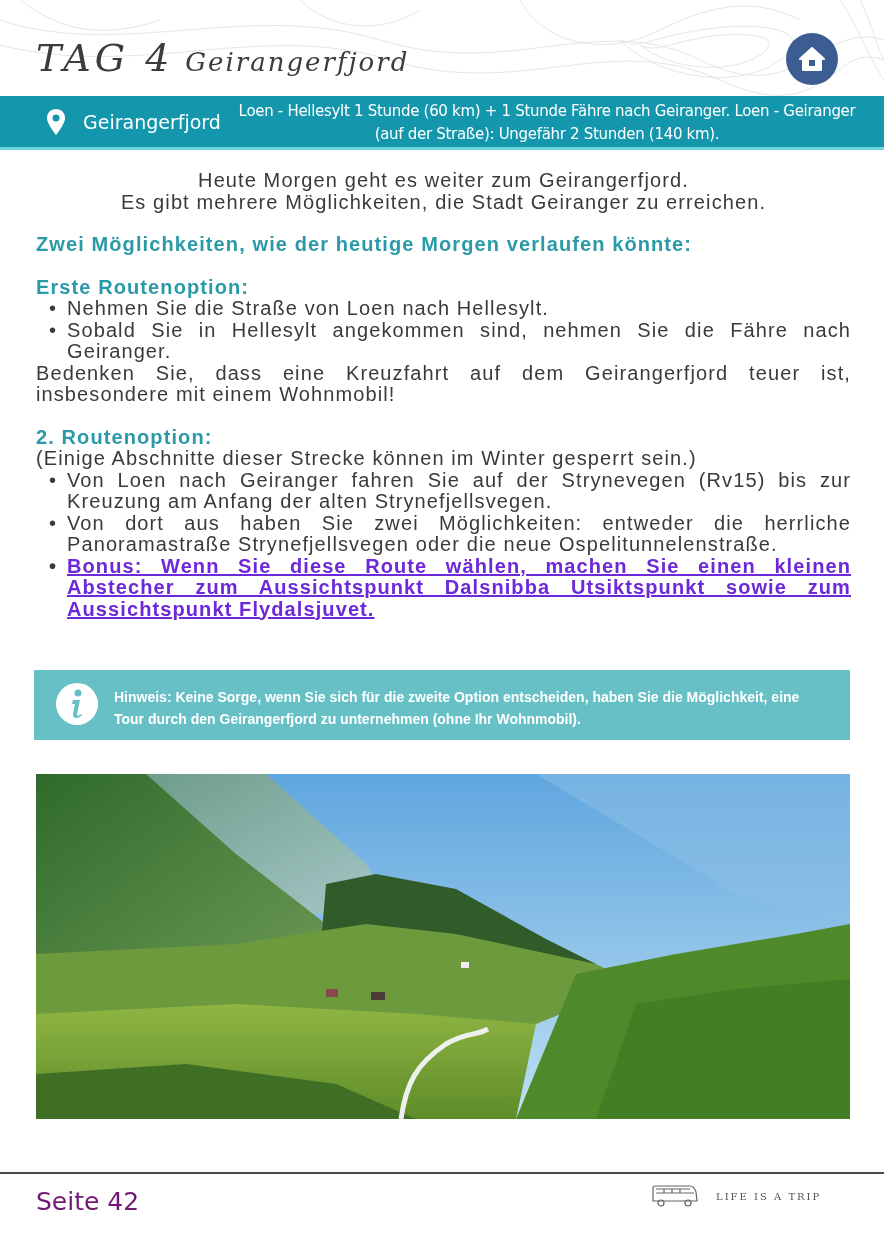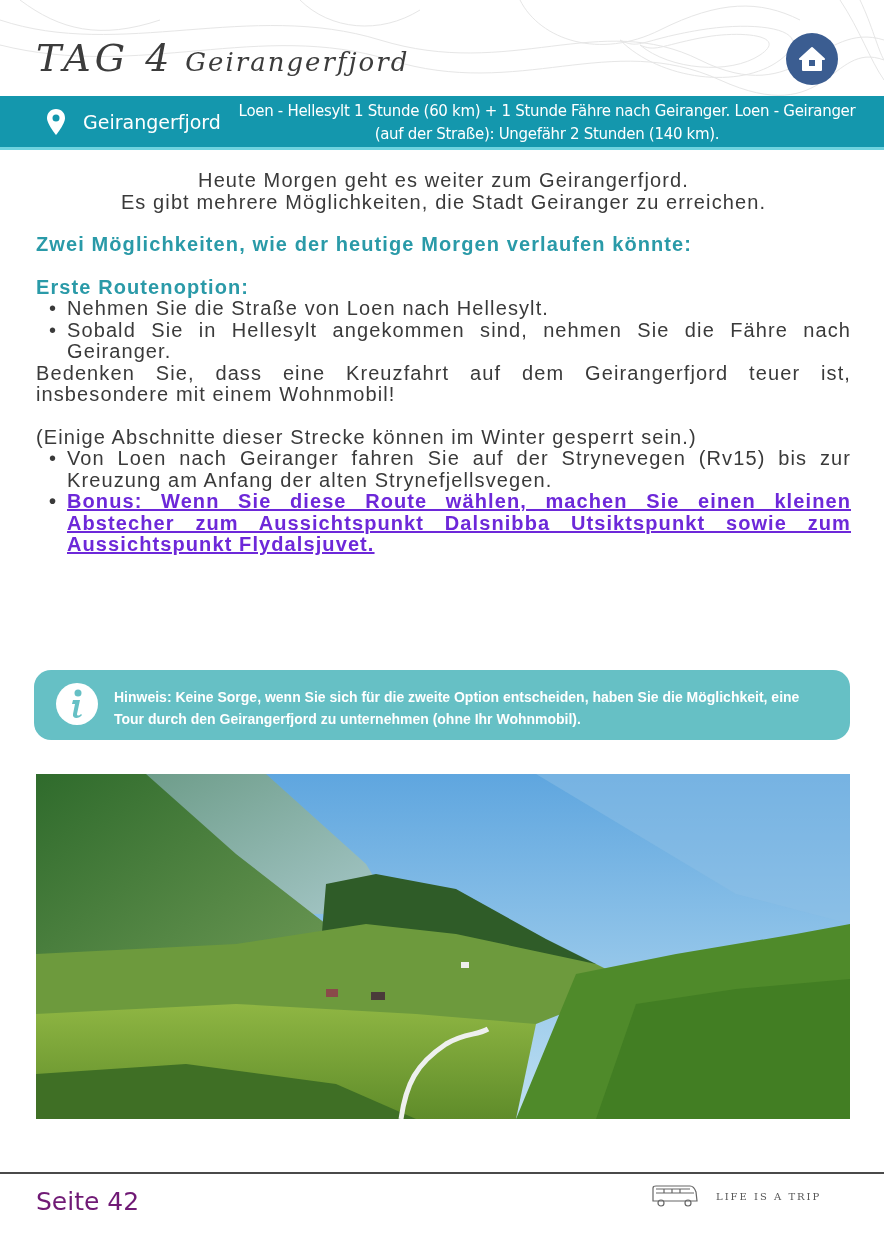--- a/index.html
+++ b/index.html
@@ -21,21 +21,21 @@
 
   .content { position: absolute; left: 36px; top: 170px; width: 815px; font-size: 20px; line-height: 21.5px; letter-spacing: 1.1px; color: #3a3a3a; }
   .intro { text-align: center; margin-bottom: 21px; }
   .teal { color: #2a9aa8; font-weight: bold; }
   .gap { height: 21px; }
   ul { list-style: none; }
   li { position: relative; padding-left: 31px; text-align: justify; }
   li::before { content: "•"; position: absolute; left: 13px; top: 0; color: #3a3a3a; }
   li.bold { font-weight: bold; color: #6d28d9; text-decoration: underline; }
 
-  .note { position: absolute; left: 34px; top: 670px; width: 816px; height: 70px; border-radius: 17px; background: #66c0c5; }
+  .note { position: absolute; left: 34px; top: 670px; width: 816px; height: 70px; border-radius: 1px; background: #66c0c5; }
   .note-icon { position: absolute; left: 22px; top: 13px; width: 42px; height: 42px; border-radius: 50%; background: #ffffff; display: flex; align-items: center; justify-content: center; }
   .note-text { position: absolute; left: 80px; top: 16px; right: 30px; font-size: 14px; line-height: 22px; color: #ffffff; font-weight: bold; letter-spacing: 0; }
 
   .photo { position: absolute; left: 36px; top: 774px; width: 814px; height: 345px; overflow: hidden; }
 
   .footer-line { position: absolute; left: 0; top: 1172px; width: 884px; height: 2px; background: #4a4a4a; }
   .page-num { position: absolute; left: 36px; top: 1187px; font-size: 25px; color: #701a75; font-family: "DejaVu Sans", sans-serif; }
   .brand { position: absolute; left: 650px; top: 1184px; display: flex; align-items: center; }
   .brand-text { margin-left: 16px; font-family: "DejaVu Serif", serif; font-size: 10px; letter-spacing: 2px; color: #555; }
 </style>
@@ -84,23 +84,25 @@
   </div>
   <div class="teal">Zwei Möglichkeiten, wie der heutige Morgen verlaufen könnte:</div>
   <div class="gap"></div>
   <div class="teal">Erste Routenoption:</div>
   <ul>
     <li>Nehmen Sie die Straße von Loen nach Hellesylt.</li>
     <li>Sobald Sie in Hellesylt angekommen sind, nehmen Sie die Fähre nach Geiranger.</li>
   </ul>
   <div style="text-align: justify;">Bedenken Sie, dass eine Kreuzfahrt auf dem Geirangerfjord teuer ist, insbesondere mit einem Wohnmobil!</div>
   <div class="gap"></div>
+  <div class="teal">2. Routenoption:</div>
   <div>(Einige Abschnitte dieser Strecke können im Winter gesperrt sein.)</div>
   <ul>
     <li>Von Loen nach Geiranger fahren Sie auf der Strynevegen (Rv15) bis zur Kreuzung am Anfang der alten Strynefjellsvegen.</li>
+    <li>Von dort aus haben Sie zwei Möglichkeiten: entweder die herrliche Panoramastraße Strynefjellsvegen oder die neue Ospelitunnelenstraße.</li>
     <li class="bold">Bonus: Wenn Sie diese Route wählen, machen Sie einen kleinen Abstecher zum Aussichtspunkt Dalsnibba Utsiktspunkt sowie zum Aussichtspunkt Flydalsjuvet.</li>
   </ul>
 </div>
 
 <div class="note">
   <div class="note-icon">
     <svg width="20" height="32" viewBox="0 0 20 32">
       <circle cx="11" cy="5" r="3.5" fill="#66c0c5"></circle>
       <path d="M6 12 L13 12 L10 26 C10 28 12 28 14 26 L15 27 C12 31 5 31 6 26 L8 16 L5 16 Z" fill="#66c0c5"></path>
     </svg>

